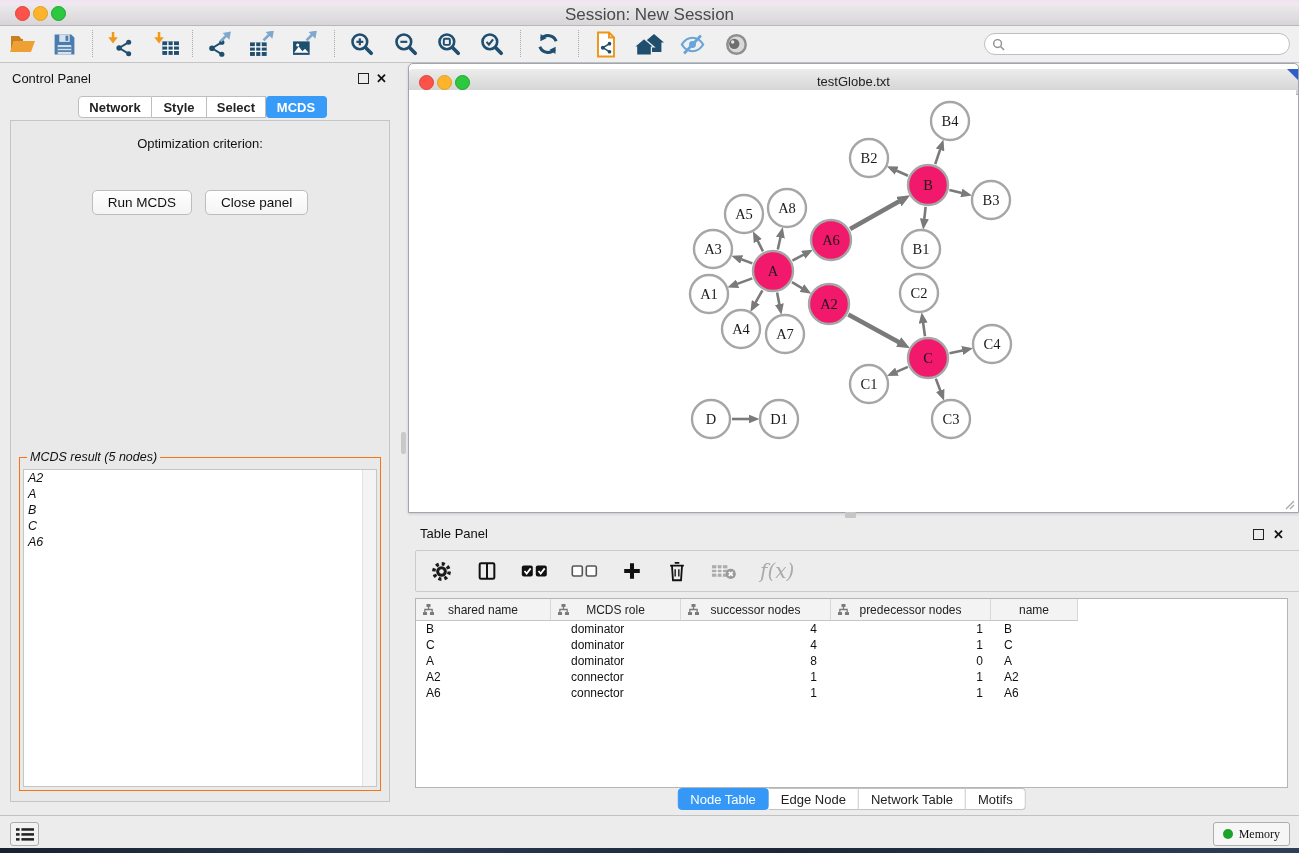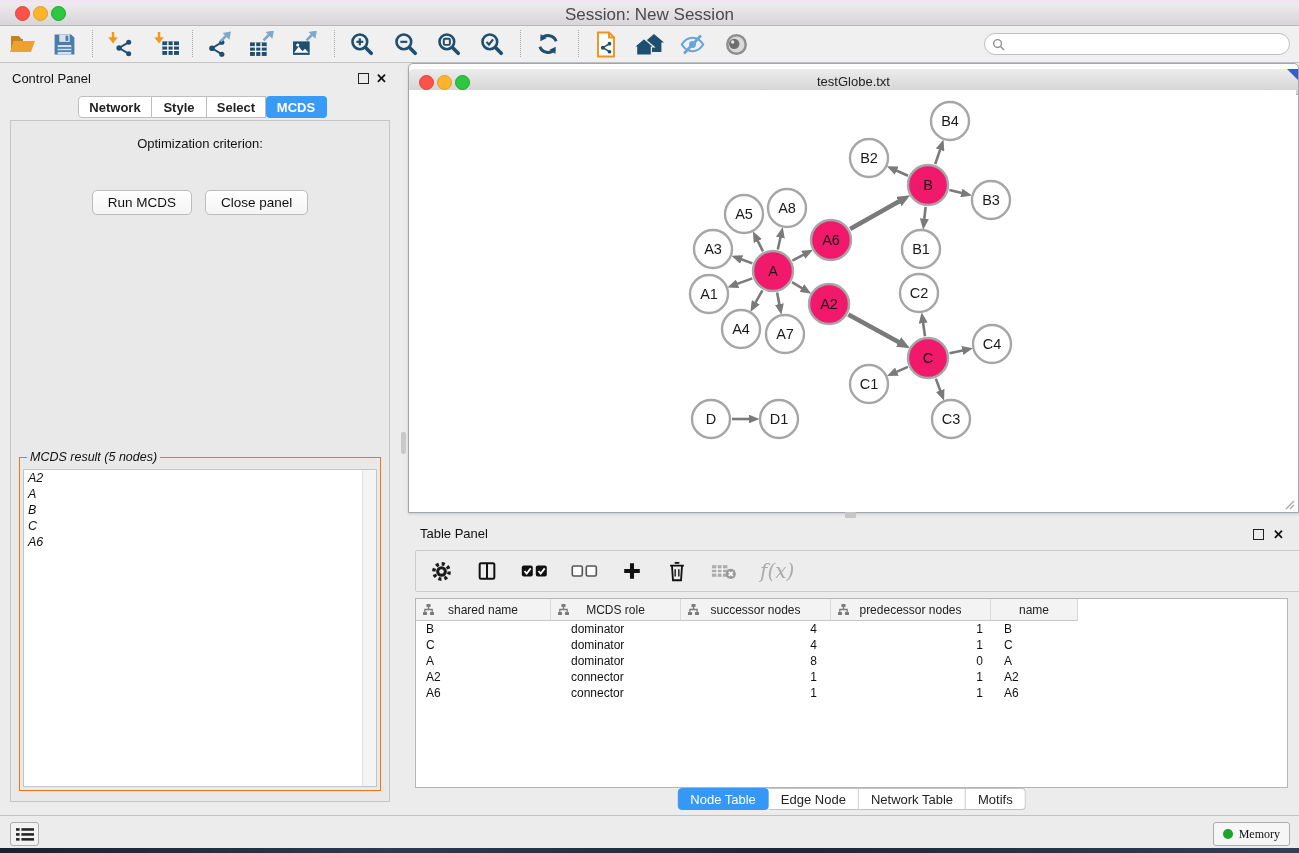--- a/index.html
+++ b/index.html
@@ -46,21 +46,21 @@
   #result-box legend{position:absolute;top:-8px;left:7px;background:#E9E9E9;padding:0 3px;font-size:12.5px;color:#111;}
   #result-list{position:absolute;left:3px;top:11px;right:3px;bottom:3px;background:#fff;border:1px solid #C6C6C6;}
   .result-item{font-size:12.5px;line-height:16px;padding-left:4px;color:#111;}
   #result-scroll{position:absolute;right:0;top:0;bottom:0;width:13px;background:#F4F4F4;border-left:1px solid #E2E2E2;}
 
   
   #net-window{position:absolute;left:408px;top:63px;width:889px;height:448px;border:1px solid #9FA6B0;border-radius:5px 5px 0 0;background:#fff;box-shadow:0 1px 3px rgba(0,0,0,.15);}
   #net-titlebar{position:absolute;left:0;top:5px;width:100%;height:25px;background:linear-gradient(#ECECEC,#D2D2D2);border-bottom:1px solid #AEAEAE;border-radius:4px 4px 0 0;}
   #net-title{position:absolute;top:5px;width:100%;text-align:center;font-size:13px;color:#222;}
   #net-corner{position:absolute;right:0;top:0;width:0;height:0;border-left:11px solid transparent;border-top:11px solid #2F5FC9;}
-  #net-canvas{position:absolute;left:0;top:26px;width:887px;height:421px;background:#fff;}
+  #net-canvas{position:absolute;left:0;top:26px;width:887px;height:421px;background:#fff;font-family:Liberation Serif, serif;}
   #net-grip{position:absolute;right:1px;bottom:1px;}
 
   
   #v-knob{position:absolute;left:401px;top:432px;width:5px;height:22px;background:#C9C9C9;border-radius:2px;}
   #h-knob{position:absolute;left:845px;top:512px;width:11px;height:6px;background:#C6C6C6;border-radius:1px;}
 
   
   #table-panel{position:absolute;left:404px;top:518px;width:895px;height:297px;}
   #tp-toolbar{position:absolute;left:11px;top:32px;width:871px;height:40px;background:#EDEDED;border:1px solid #CBCBCB;border-radius:2px;display:flex;align-items:center;padding-left:14px;gap:23px;}
   .tpi{display:flex;align-items:center;justify-content:center;}

